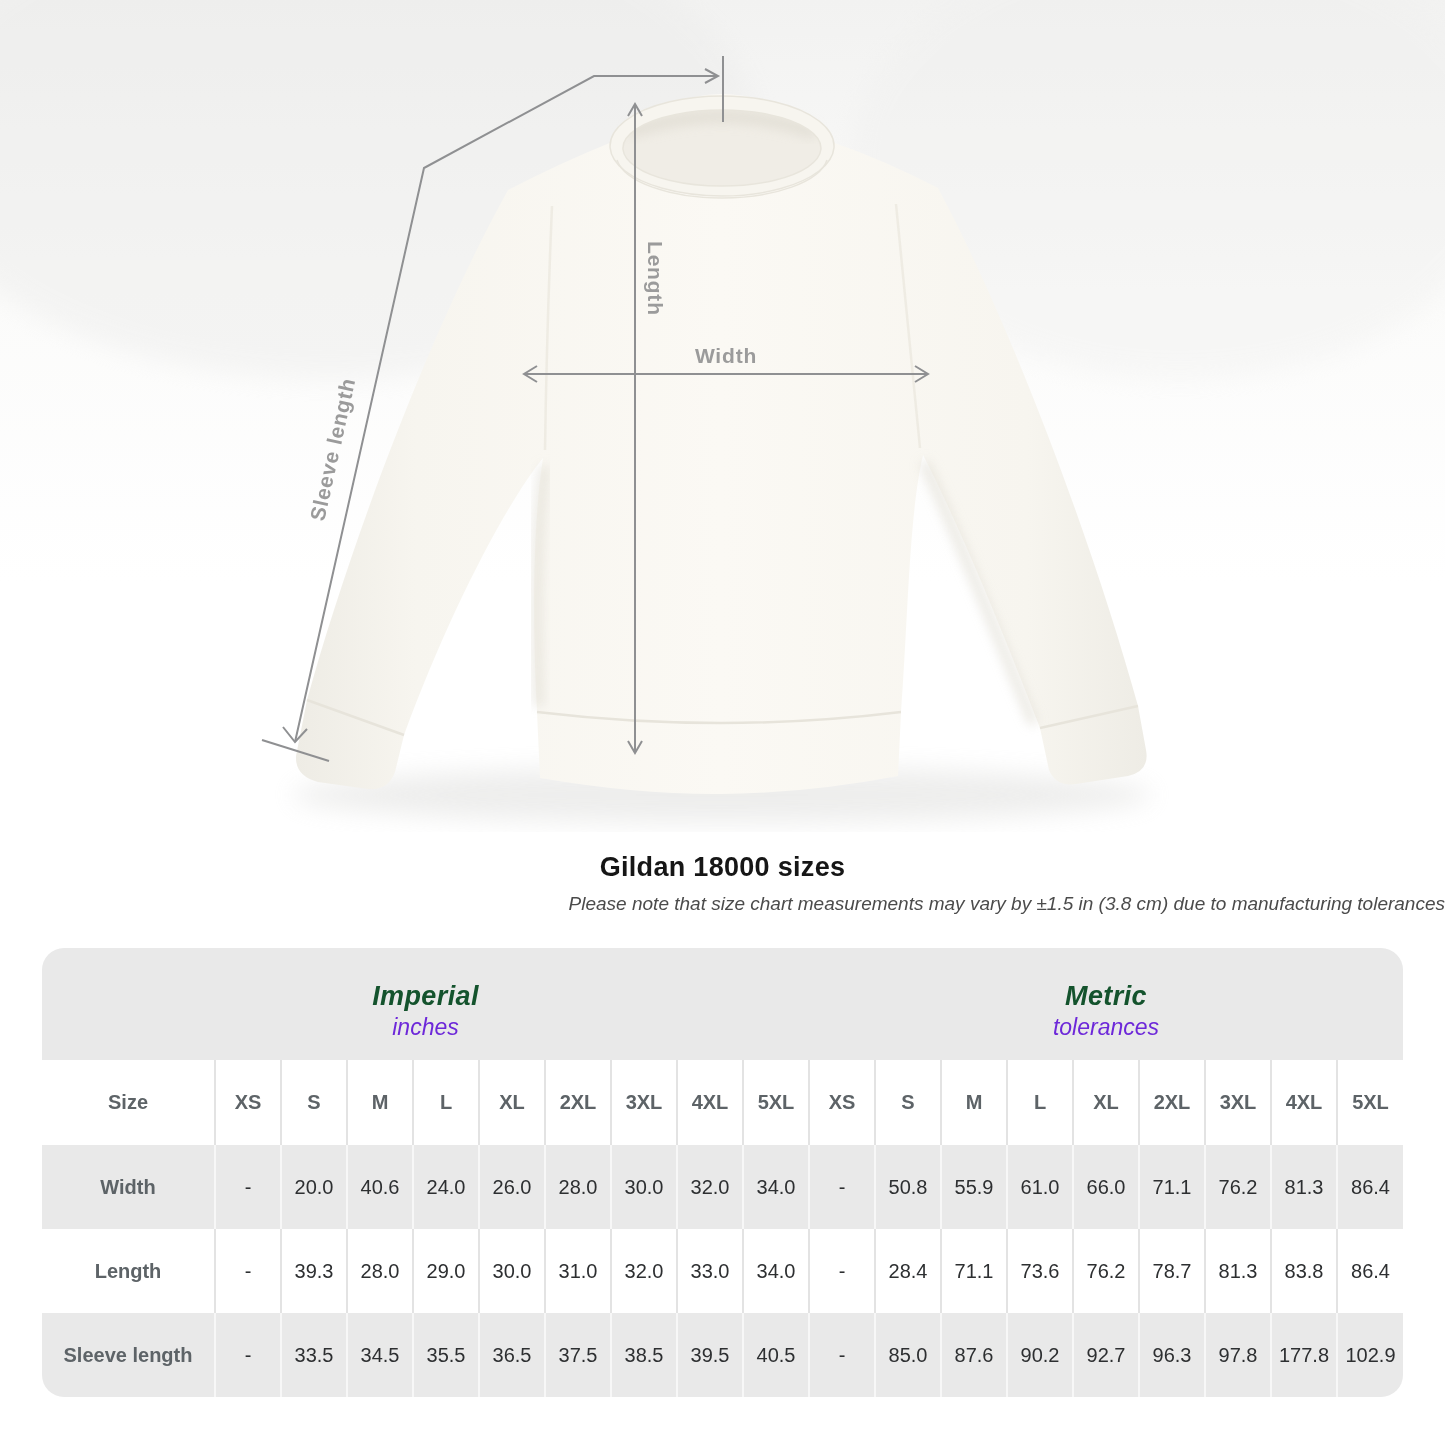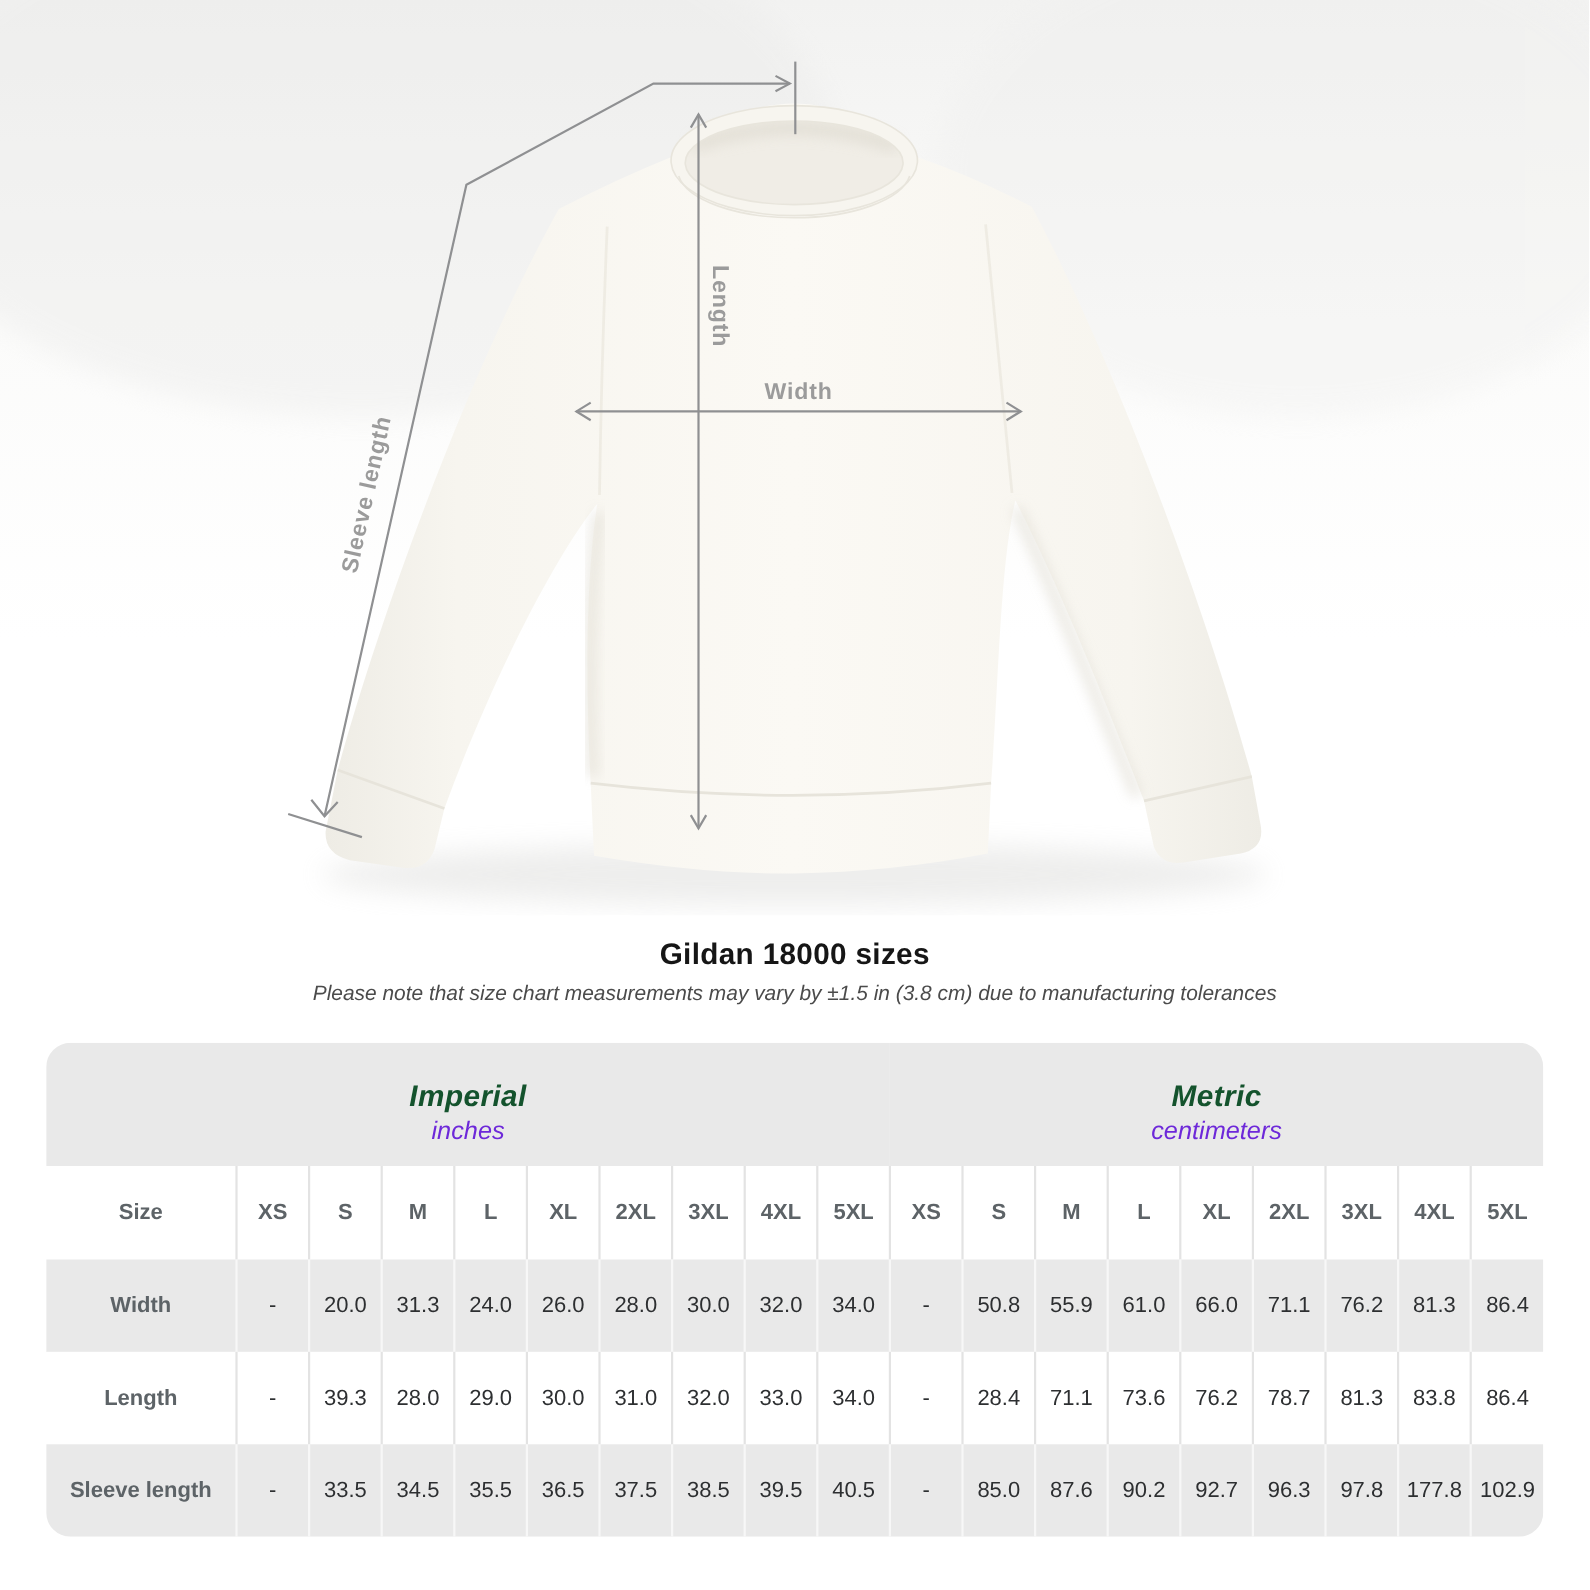--- a/index.html
+++ b/index.html
@@ -21,21 +21,21 @@
   .seam{stroke:#e7e4db;stroke-width:2.5;fill:none;}
   
   .chart-title{
     margin:20px 0 0;
     text-align:center;
     font-size:27px;font-weight:bold;color:#161616;
     letter-spacing:0.3px;
   }
   .chart-subtitle{
     margin:10px 0 0;
-    text-align:center;
+    text-align:right;
     font-style:italic;
     font-size:19px;color:#4b4b4b;
   }
   
   .table-wrap{
     margin:33px 42px 0 42px;
     border-radius:22px;
     overflow:hidden;
   }
   table.size-table{
@@ -206,21 +206,21 @@
           <col>
       </colgroup>
       <tbody>
         <tr class="group-row">
           <td colspan="10">
             <div class="gh-label">Imperial</div>
             <div class="gh-unit">inches</div>
           </td>
           <td colspan="9">
             <div class="gh-label">Metric</div>
-            <div class="gh-unit">centimeters</div>
+            <div class="gh-unit">tolerances</div>
           </td>
         </tr>
         <tr class="head-row">
           <th>Size</th>
           <th>XS</th>
           <th>S</th>
           <th>M</th>
           <th>L</th>
           <th>XL</th>
           <th>2XL</th>
@@ -234,21 +234,21 @@
           <th>XL</th>
           <th>2XL</th>
           <th>3XL</th>
           <th>4XL</th>
           <th>5XL</th>
         </tr>
         <tr class="data-row shade">
           <th>Width</th>
           <td>-</td>
           <td>20.0</td>
-          <td>31.3</td>
+          <td>40.6</td>
           <td>24.0</td>
           <td>26.0</td>
           <td>28.0</td>
           <td>30.0</td>
           <td>32.0</td>
           <td>34.0</td>
           <td>-</td>
           <td>50.8</td>
           <td>55.9</td>
           <td>61.0</td>

